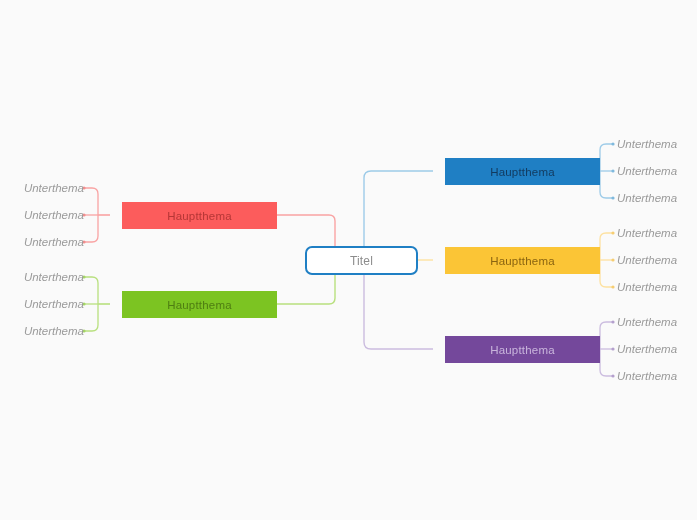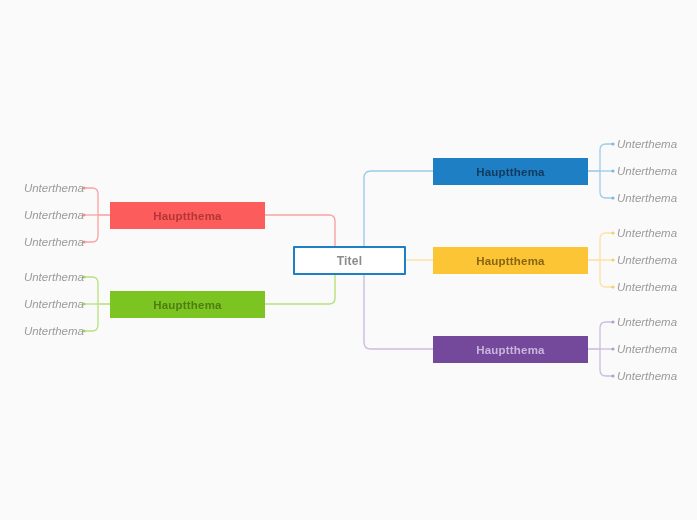--- a/index.html
+++ b/index.html
@@ -11,34 +11,35 @@
     overflow:hidden;
     position:relative;
   }
   #canvas{position:absolute;inset:0;width:697px;height:520px;}
   #svg-layer{position:absolute;left:0;top:0;width:697px;height:520px;}
 
   .node{
     position:absolute;
     box-sizing:border-box;
     display:flex;align-items:center;justify-content:center;
-    font-weight:bold;
+    font-weight:normal;
     letter-spacing:.2px;
     white-space:nowrap;
+    margin-left:12px;
   }
   .topic{
     width:155px;height:27px;
     font-size:11.5px;
   }
   .root{
     left:293px;top:246px;
     width:113px;height:29px;
     background:#ffffff;
     border:2px solid #1f7fc4;
-    border-radius:1px;
+    border-radius:7px;
     color:#8c8c8c;
     font-size:12px;
   }
   .leaf{
     position:absolute;
     font-size:11.5px;
     color:#9a9a9a;
     font-weight:normal;
     white-space:nowrap;
     line-height:14px;

